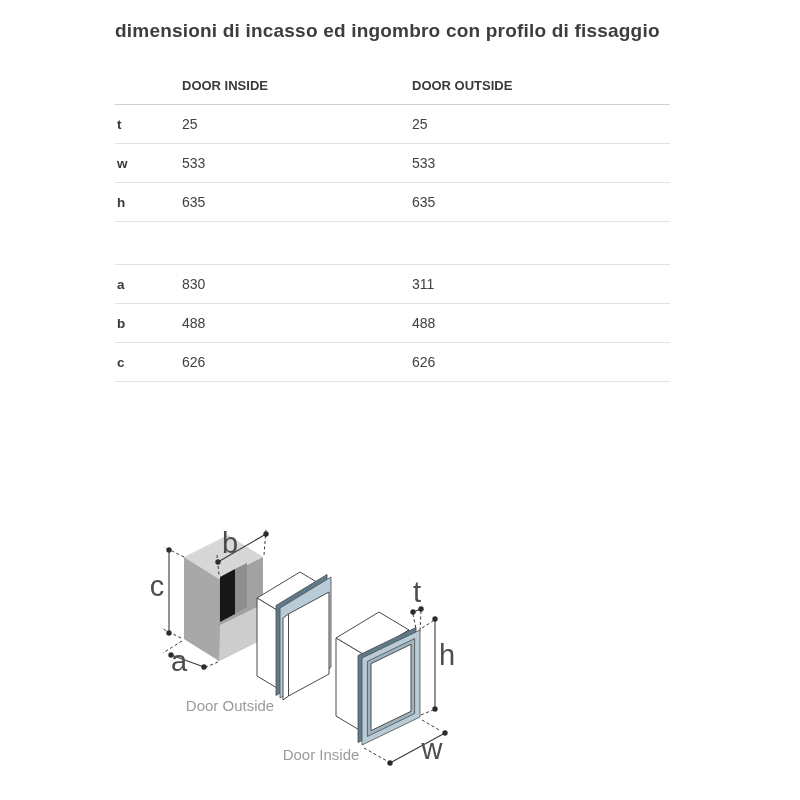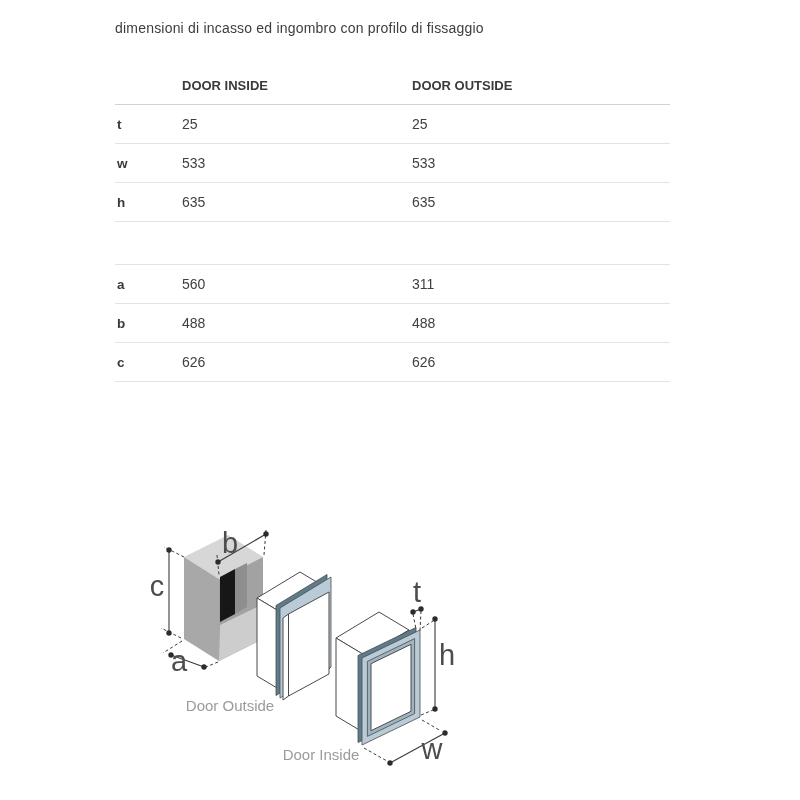--- a/index.html
+++ b/index.html
@@ -2,21 +2,21 @@
 <html><head>
 <meta charset="utf-8">
 <style>
   html,body{margin:0;padding:0;}
   body{
     width:800px;height:800px;background:#ffffff;position:relative;overflow:hidden;
     font-family:"Liberation Sans", sans-serif;
   }
   .page-title{
     position:absolute;left:115px;top:20px;width:600px;
-    font-size:14px;color:#3d3d3d;letter-spacing:.2px;
+    font-size:19px;color:#3d3d3d;letter-spacing:.2px;font-weight:bold;
   }
   .dim-table{position:absolute;left:115px;top:66px;width:555px;}
   .thead{
     display:grid;grid-template-columns:67px 230px 1fr;height:38px;align-items:center;
     border-bottom:1px solid #d2d2d2;font-weight:bold;font-size:13px;color:#3a3a3a;
   }
   .trow{
     display:grid;grid-template-columns:67px 230px 1fr;height:38px;align-items:center;
     border-bottom:1px solid #e3e3e3;font-size:14px;color:#404040;
   }
@@ -55,21 +55,21 @@
   <div class="trow">
     <span class="lbl">h</span>
     <span>635</span>
     <span>635</span>
   </div>
 
   <div class="spacer-row"></div>
 
   <div class="trow">
     <span class="lbl">a</span>
-    <span>560</span>
+    <span>830</span>
     <span>311</span>
   </div>
   <div class="trow">
     <span class="lbl">b</span>
     <span>488</span>
     <span>488</span>
   </div>
   <div class="trow">
     <span class="lbl">c</span>
     <span>626</span>

